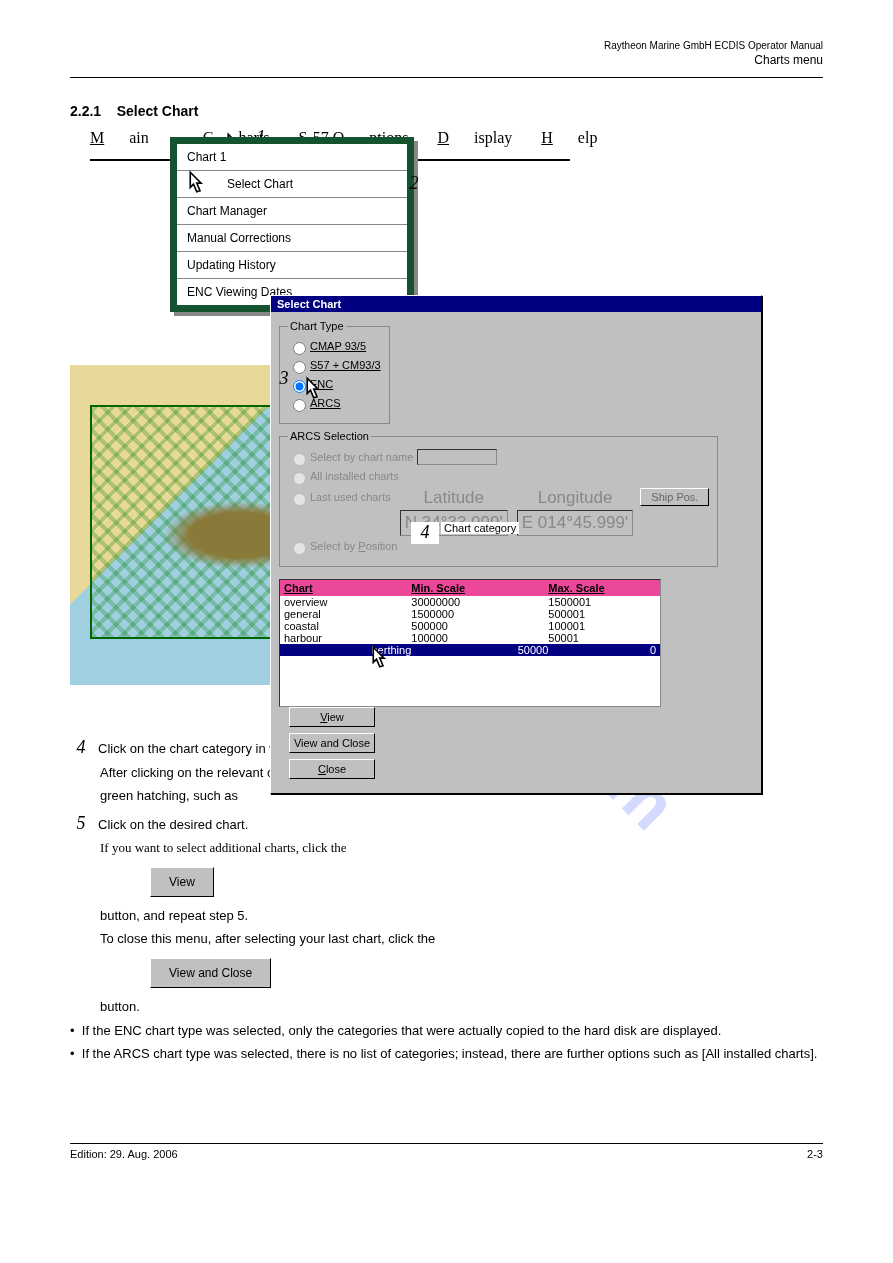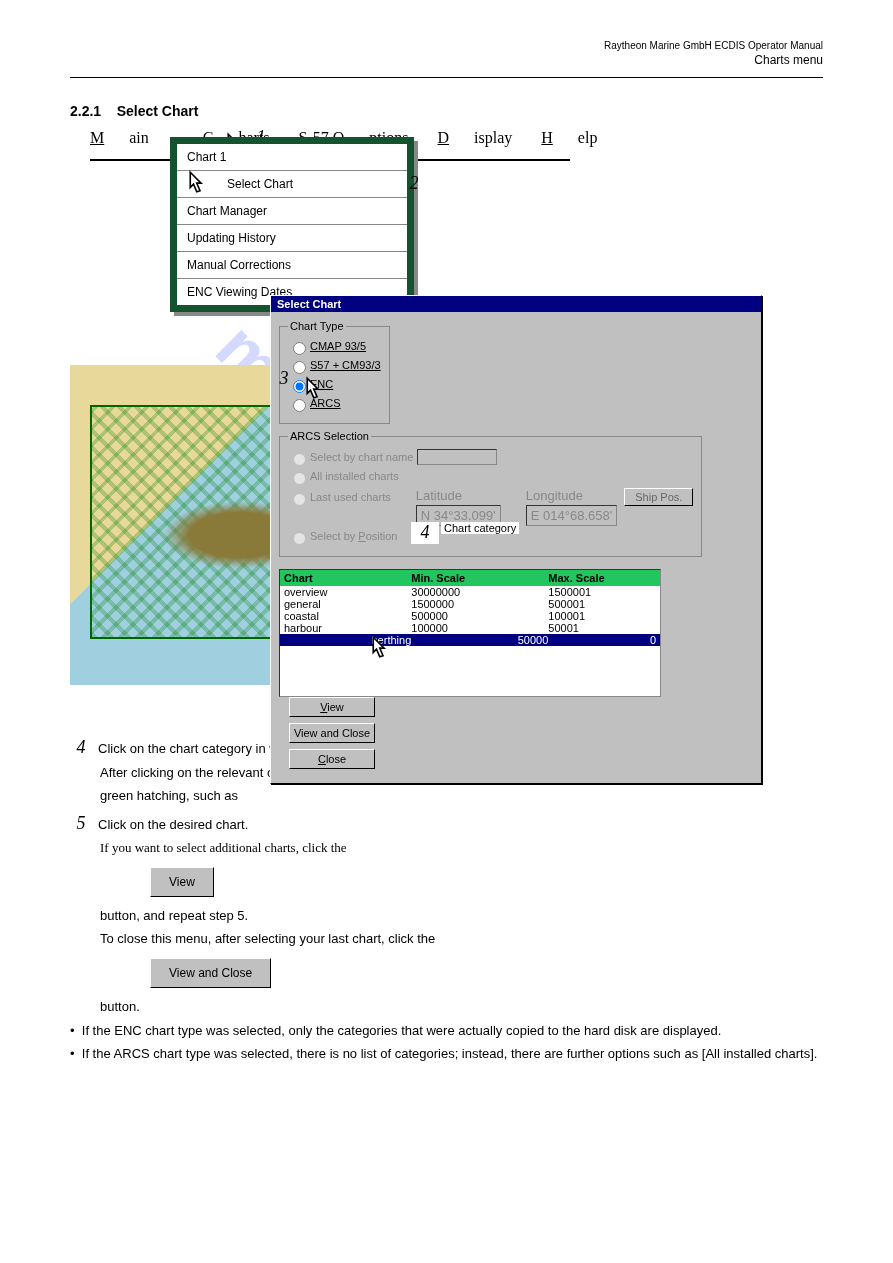--- a/index.html
+++ b/index.html
@@ -152,23 +152,24 @@
     color: #888;
     padding: 1px 4px;
     font-size: 11px;
     width: 70px;
     text-align: left;
     margin-left: 4px;
   }
   .coords {
     display: inline-block;
     vertical-align: top;
-    margin-left: 22px;
-    font-size: 13px;
+    margin-left: 6px;
+    font-size: 17px;
     color: #888;
+    text-align: center;
   }
   .coords .lbl { display: block; }
   .coords .val {
     border: 1px inset #888;
     background: #c0c0c0;
     padding: 2px 4px;
     display: inline-block;
     margin-top: 2px;
   }
   .btn {
@@ -189,22 +190,23 @@
     background: #fff;
     border: 1px inset #888;
     width: 380px;
     display: inline-block;
     vertical-align: top;
     font-size: 11px;
   }
   .chart-table .th-row {
     font-weight: bold;
     padding: 2px 4px;
-    background: #22c55e;
+    background: #ec4899;
     display: flex;
+    text-decoration: underline;
   }
   .chart-table .row {
     display: flex;
     padding: 0 4px;
   }
   .chart-table .row.sel {
     background: #000080;
     color: #fff;
     text-align: right;
   }
@@ -314,22 +316,22 @@
     <div class="dropdown">
       <div class="dropdown-item">Chart 1</div>
       <div class="dropdown-sub">
         <span>Select Chart</span>
         <svg class="arrow-cursor" style="top:-2px; left:10px" viewBox="0 0 24 24">
             <path d="M3 3 L13 13 L9 13 L12 20 L9 21 L6 14 L3 17 Z" fill="#fff" stroke="#000" stroke-width="1.5"></path>
           </svg>
         <span style="position:absolute; right:-24px; top:2px; font-style:italic;" class="step-no">2</span>
       </div>
       <div class="dropdown-item">Chart Manager</div>
+      <div class="dropdown-item">Manual Corrections</div>
       <div class="dropdown-item">Updating History</div>
-      <div class="dropdown-item">Manual Corrections</div>
       <div class="dropdown-item">ENC Viewing Dates</div>
     </div>
 
     <div class="screenshot-area">
       <div class="chart-image">
         <svg class="arrow-cursor" style="top:230px; left:200px" viewBox="0 0 24 24">
             <path d="M3 3 L13 13 L9 13 L12 20 L9 21 L6 14 L3 17 Z" fill="#fff" stroke="#000" stroke-width="1.5"></path>
           </svg>
         <span style="position:absolute; top:240px; left:230px; background:#fff; padding:0 4px; font-style:italic;" class="step-no">5</span>
       </div>
@@ -355,21 +357,21 @@
             <div class="radio-row disabled"><input type="radio" disabled="" style=""><span>Select by chart name</span><span class="textfield">&nbsp;</span></div>
             <div class="radio-row disabled"><input type="radio" disabled="" style=""><span>All installed charts</span></div>
             <div class="radio-row disabled">
               <input type="radio" disabled="" style=""><span>Last used charts</span>
               <span class="coords">
                 <span class="lbl">Latitude</span>
                 <span class="val">N 34°33.099'</span>
               </span>
               <span class="coords">
                 <span class="lbl">Longitude</span>
-                <span class="val">E 014°68.658'</span>
+                <span class="val">E 014°45.999'</span>
               </span>
               <span class="btn">Ship Pos.</span>
             </div>
             <div class="radio-row disabled"><input type="radio" disabled="" style=""><span>Select by <span class="u">P</span>osition</span></div>
           </fieldset>
 
           <span style="position:absolute; top:56px; left:2px; font-style:italic;" class="step-no">3</span>
 
           <div class="table-area">
             <div class="chart-table">
@@ -429,13 +431,17 @@
     <p style="margin-left:30px;font-family:Liberation Serif, serif;"><span>If you want to select additional charts, click the</span></p>
     <div class="small-btn">View</div>
     <p style="margin-left:30px;"><span>button, and repeat step 5.</span></p>
     <p style="margin-left:30px;"><span>To close this menu, after selecting your last chart, click the</span></p>
     <div class="small-btn">View and Close</div>
     <p style="margin-left:30px;"><span>button.</span></p>
     <p class="bullet">•&nbsp;&nbsp;<span>If the ENC chart type was selected, only the categories that were actually copied to the hard disk are displayed.</span></p>
     <p class="bullet">•&nbsp;&nbsp;<span>If the ARCS chart type was selected, there is no list of categories; instead, there are further options such as [All installed charts].</span></p>
   </div>
 
+  <div class="footer">
+    <span>Edition: 29. Aug. 2006</span>
+    <span>2-3</span>
+  </div>
 </div>
 
 </body></html>

